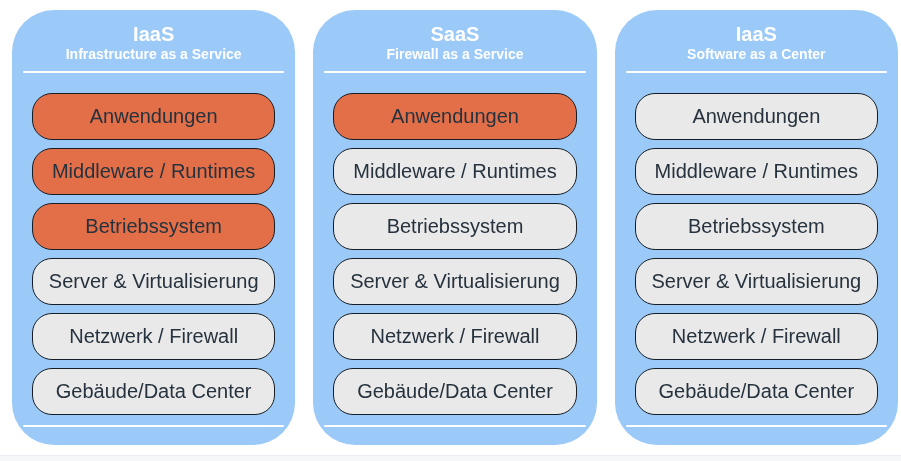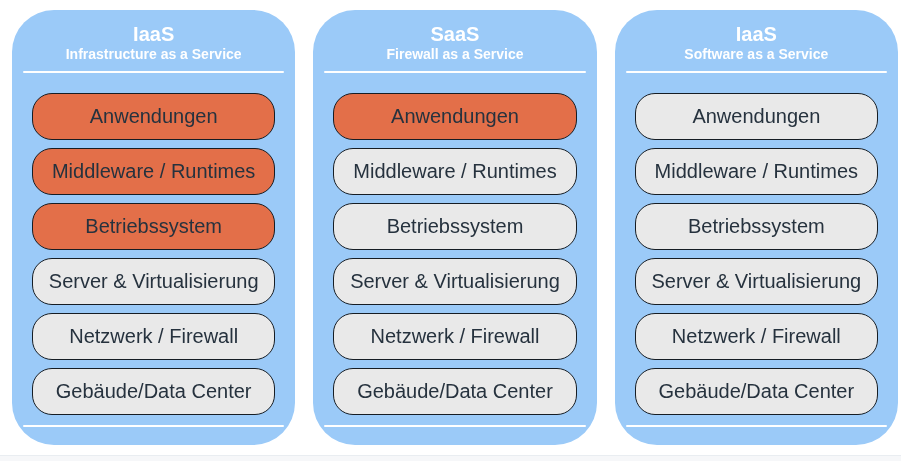--- a/index.html
+++ b/index.html
@@ -125,21 +125,21 @@
         <div class="box provider">Server &amp; Virtualisierung</div>
         <div class="box provider">Netzwerk / Firewall</div>
         <div class="box provider">Gebäude/Data Center</div>
       </div>
     <div class="footer-divider"></div>
   </div>
 
   <div class="column">
     <div class="col-header">
       <div class="col-title">IaaS</div>
-      <div class="col-subtitle">Software as a Service</div>
+      <div class="col-subtitle">Software as a Center</div>
     </div>
     <div class="divider"></div>
     <div class="layer-stack">
         <div class="box provider">Anwendungen</div>
         <div class="box provider">Middleware / Runtimes</div>
         <div class="box provider">Betriebssystem</div>
         <div class="box provider">Server &amp; Virtualisierung</div>
         <div class="box provider">Netzwerk / Firewall</div>
         <div class="box provider">Gebäude/Data Center</div>
       </div>

